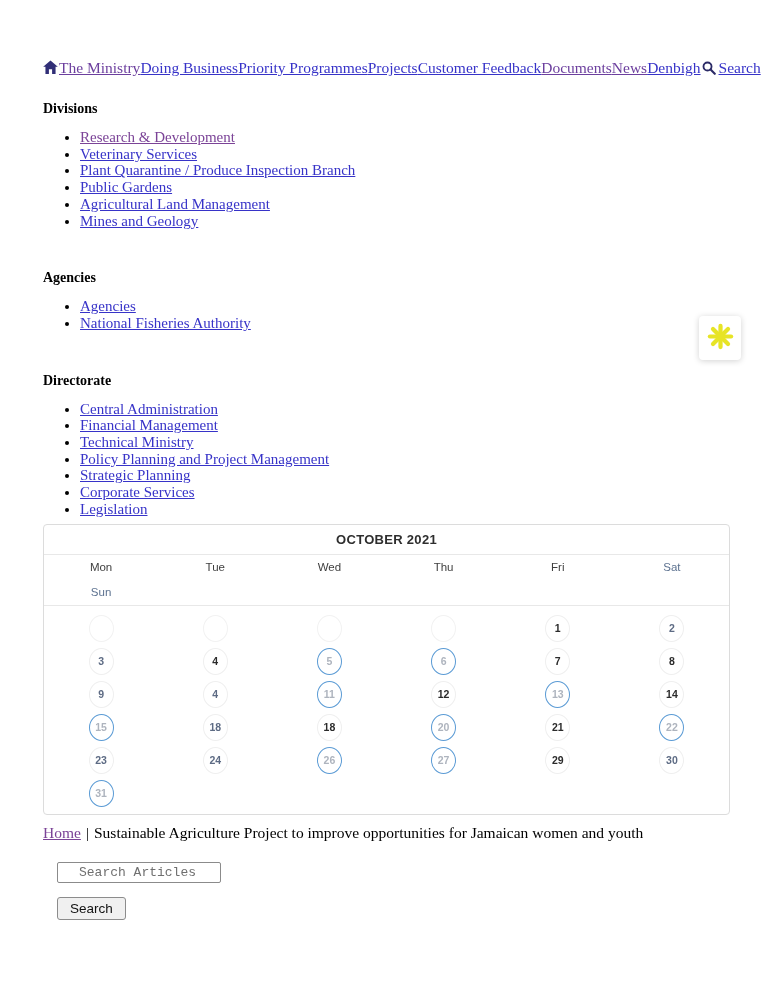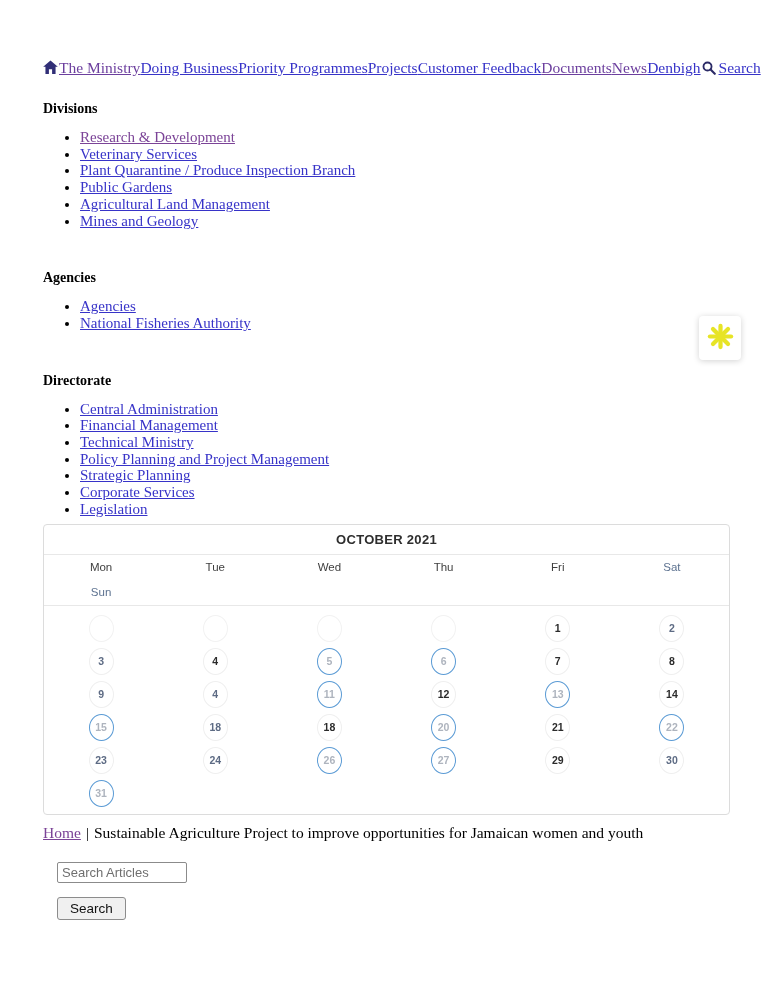--- a/index.html
+++ b/index.html
@@ -43,21 +43,21 @@
   .cc[data-state="empty"] .dn{border:1px solid #f2f2f2;}
 
   
   .breadcrumb{margin:9px 0 0 0;font-size:15.5px;}
   .breadcrumb a{color:#7b4397;text-decoration:underline;}
   .breadcrumb .sep{margin:0 5px;}
 
   
   .search-area{margin-top:20px;padding-left:14px;font-family:"Liberation Sans",sans-serif;}
   .search-area input{width:120px;height:15px;border:1px solid #8b8b8b;border-radius:2px;
-      padding:2px 4px;font-size:13px;font-family:Liberation Sans, sans-serif;color:#333;}
+      padding:2px 21px;font-size:13px;font-family:Liberation Mono, monospace;color:#333;}
   .search-area input::placeholder{color:#6f6f6f;opacity:1;}
   .search-btn{display:block;margin-top:14px;font-size:13.5px;color:#111;
       background:#f0f0f0;border:1px solid #8c8c8c;border-radius:3px;padding:3px 12px;
       font-family:"Liberation Sans",sans-serif;}
 
   
   .floating-widget{position:absolute;left:699px;top:316px;width:42px;height:44px;
       background:#fff;border-radius:4px;box-shadow:0 1px 6px rgba(0,0,0,.18);
       display:flex;align-items:center;justify-content:center;cursor:pointer;}
 </style>

